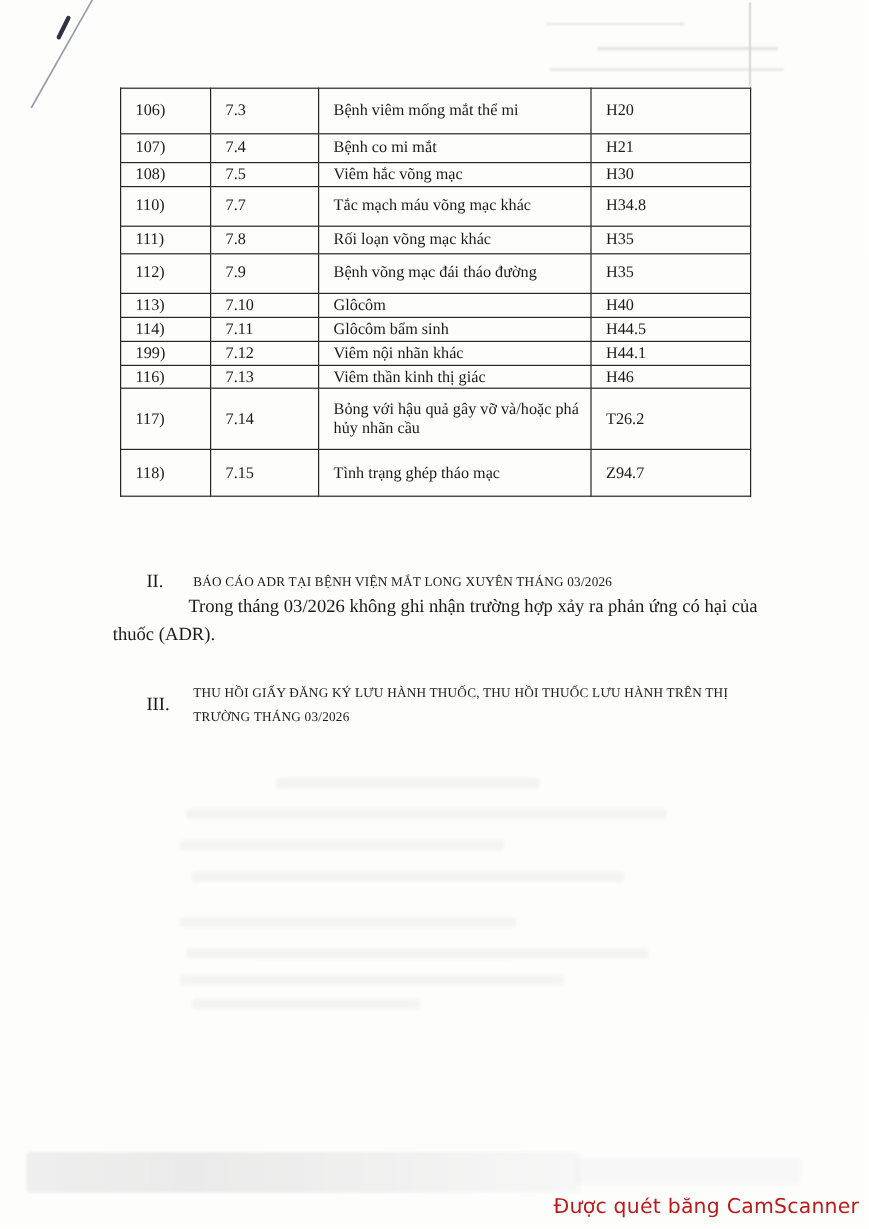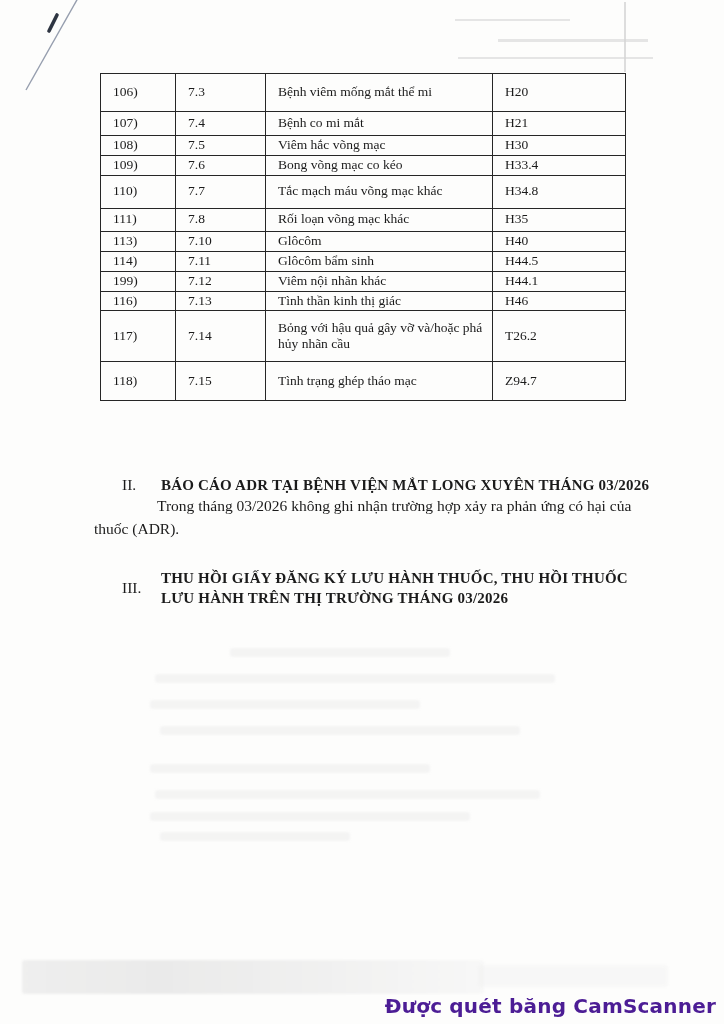--- a/index.html
+++ b/index.html
@@ -44,40 +44,40 @@
     padding:1px 0 1px 12px;
     font-size:13.5px; line-height:1.25;
     vertical-align:middle;
     overflow:hidden;
   }
   td.c-code { padding-left:9px; }
 
   
   .section { position:absolute; display:flex; align-items:flex-start; }
   .numeral { width:39px; flex:none; font-weight:normal; font-size:15.5px; line-height:20px; }
-  .sec-title { margin:0; font-weight:bold; font-size:15px; line-height:20px; letter-spacing:.2px; }
+  .sec-title { margin:0; font-weight:normal; font-size:11px; line-height:20px; letter-spacing:.2px; }
   #sec2 { left:122px; top:475px; }
   #sec2 .sec-title { white-space:nowrap; }
   #sec3 { left:122px; top:568px;align-items:center; }
   #sec3 .sec-title { width:482px; }
 
   .body-par {
     position:absolute; left:94px; top:494px; width:564px; margin:0;
     font-size:15.5px; line-height:23px; text-indent:63px;
   }
 
   
   .watermark-clip {
     position:absolute; right:8px; bottom:2px; height:24px; overflow:hidden;
     font-family:"DejaVu Sans","Liberation Sans",sans-serif;
   }
   .watermark-clip span {
     display:block; margin-top:-6px;
-    font-size:20px; font-weight:bold; line-height:28px;
-    letter-spacing:.2px; color:#4c1d95; white-space:nowrap;
+    font-size:17px; font-weight:normal; line-height:28px;
+    letter-spacing:.2px; color:#b91c1c; white-space:nowrap;
   }
 </style>
 </head>
 <body>
 
 <div id="page">
 
   <svg class="pen-mark" viewBox="0 0 90 100">
     <line x1="68" y1="-2" x2="16" y2="90" stroke="#8b94a6" stroke-width="1.4" opacity="0.9"></line>
     <line x1="47" y1="15" x2="39" y2="31" stroke="#2e3542" stroke-width="3.6" stroke-linecap="round"></line>
@@ -108,38 +108,38 @@
           <td class="c-code">7.4</td>
           <td class="c-name">Bệnh co mi mắt</td>
           <td class="c-icd">H21</td>
         </tr>
         <tr style="height:18px">
           <td class="c-no">108)</td>
           <td class="c-code">7.5</td>
           <td class="c-name">Viêm hắc võng mạc</td>
           <td class="c-icd">H30</td>
         </tr>
-        <tr style="height:20px">
-          <td class="c-no">109)</td>
-          <td class="c-code">7.6</td>
-          <td class="c-name">Bong võng mạc co kéo</td>
-          <td class="c-icd">H33.4</td>
-        </tr>
         <tr style="height:33px">
           <td class="c-no">110)</td>
           <td class="c-code">7.7</td>
           <td class="c-name">Tắc mạch máu võng mạc khác</td>
           <td class="c-icd">H34.8</td>
         </tr>
         <tr style="height:23px">
           <td class="c-no">111)</td>
           <td class="c-code">7.8</td>
           <td class="c-name">Rối loạn võng mạc khác</td>
           <td class="c-icd">H35</td>
         </tr>
+        <tr style="height:33px">
+          <td class="c-no">112)</td>
+          <td class="c-code">7.9</td>
+          <td class="c-name">Bệnh võng mạc đái tháo đường</td>
+          <td class="c-icd">H35</td>
+        </tr>
         <tr style="height:18px">
           <td class="c-no">113)</td>
           <td class="c-code">7.10</td>
           <td class="c-name">Glôcôm</td>
           <td class="c-icd">H40</td>
         </tr>
         <tr style="height:19px">
           <td class="c-no">114)</td>
           <td class="c-code">7.11</td>
           <td class="c-name">Glôcôm bẩm sinh</td>
@@ -147,21 +147,21 @@
         </tr>
         <tr style="height:18px">
           <td class="c-no">199)</td>
           <td class="c-code">7.12</td>
           <td class="c-name">Viêm nội nhãn khác</td>
           <td class="c-icd">H44.1</td>
         </tr>
         <tr style="height:19px">
           <td class="c-no">116)</td>
           <td class="c-code">7.13</td>
-          <td class="c-name">Tình thần kinh thị giác</td>
+          <td class="c-name">Viêm thần kinh thị giác</td>
           <td class="c-icd">H46</td>
         </tr>
         <tr style="height:51px">
           <td class="c-no">117)</td>
           <td class="c-code">7.14</td>
           <td class="c-name">Bỏng với hậu quả gây vỡ và/hoặc phá hủy nhãn cầu</td>
           <td class="c-icd">T26.2</td>
         </tr>
         <tr style="height:39px">
           <td class="c-no">118)</td>

